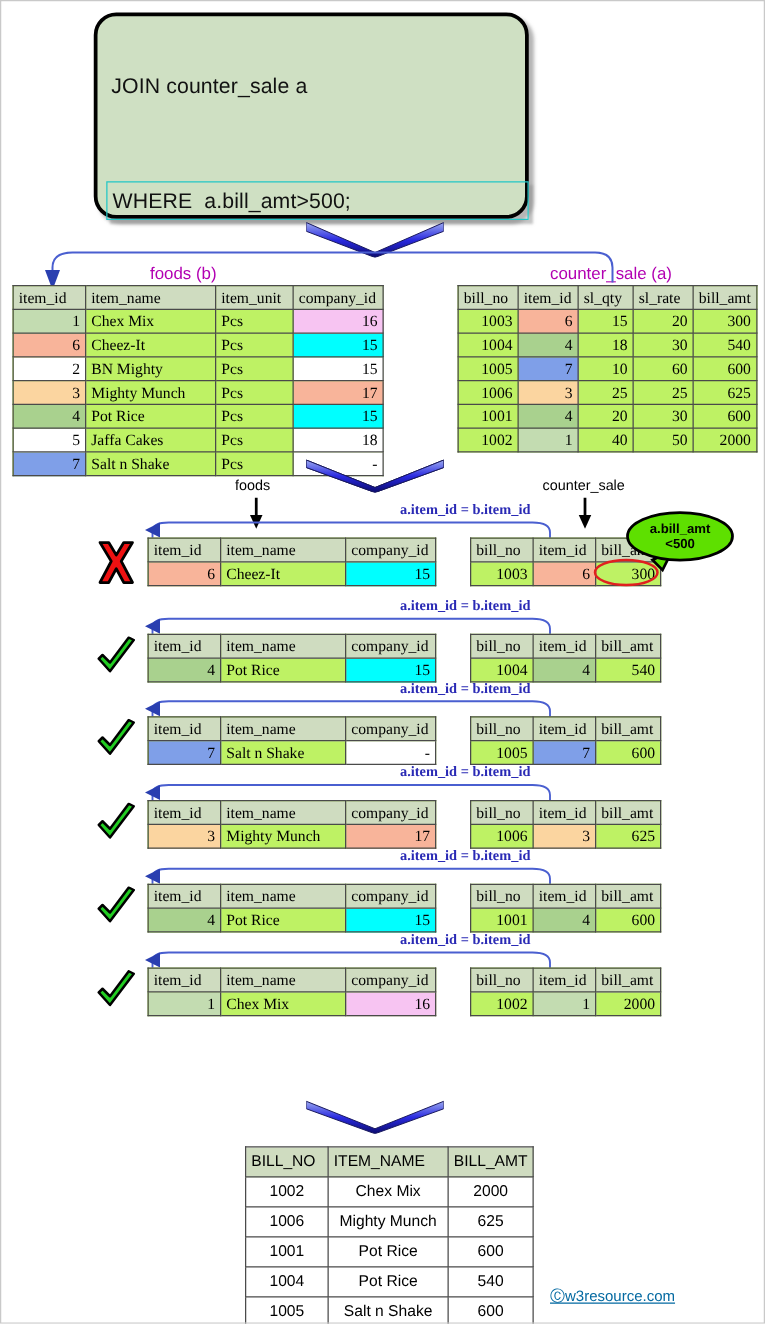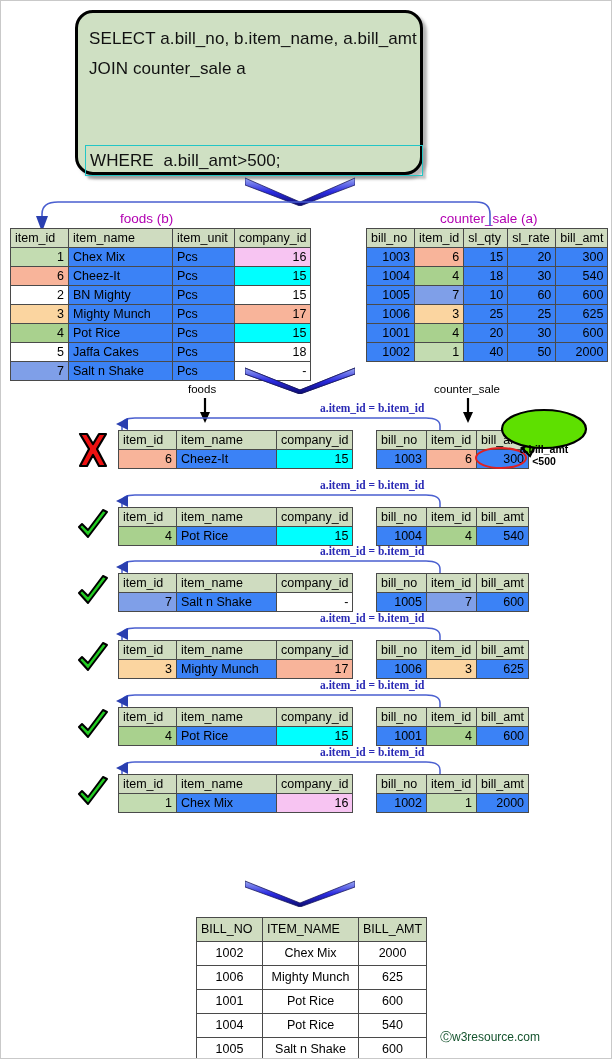--- a/index.html
+++ b/index.html
@@ -43,21 +43,21 @@
 
   
   .caption{
     position:absolute;font-size:13.5px;color:#b200b2;
     font-family:"Liberation Sans", sans-serif;
   }
 
   
   table.dt{
     border-collapse:collapse;position:absolute;
-    font-size:12.5px;background:#3b82f6;
+    font-size:12.5px;background:#bef264;font-family:Liberation Serif, serif;
   }
   table.dt td,table.dt th{
     border:1px solid #4a4a4a;
     padding:0 4px;height:18px;line-height:18px;
     font-weight:normal;box-sizing:border-box;
     white-space:nowrap;
   }
   table.dt th{background:#cfdcc0;text-align:left;}
   table.dt td.num{text-align:right;}
   table.dt td.txt{text-align:left;}
@@ -107,34 +107,33 @@
     font-size:12.5px;background:#fff;
   }
   table.out th,table.out td{
     border:1px solid #4a4a4a;height:23px;line-height:23px;
     padding:0 7px;font-weight:normal;box-sizing:border-box;
     text-align:center;white-space:nowrap;
   }
   table.out th{background:#cfdcc0;text-align:left;padding:0 4px;}
 
   .watermark{
-    position:absolute;left:440px;top:1029px;font-size:12px;color:#14532d;
+    position:absolute;left:440px;top:1029px;font-size:12px;color:#0369a1;text-decoration:underline;
   }
   .frame{
     position:absolute;left:0;top:0;width:612px;height:1059px;
     border:1px solid #c9c9c9;box-sizing:border-box;pointer-events:none;
   }
 </style>
 </head>
 <body>
 
 <div class="stage">
 
   <div class="sqlbox">
-    <div class="sqlline sql-l1">SELECT a.bill_no, b.item_name, a.bill_amt</div>
     <div class="sqlline sql-l2">JOIN counter_sale a</div>
     <div class="sql-where">
       <div class="sqlline a">WHERE  a.bill_amt&gt;500;</div>
     </div>
   </div>
 
   <div class="chev" style="left:245px;top:176px;">
     <svg width="110" height="30" viewBox="0 0 110 30">
       <defs>
           <linearGradient id="gch1" x1="0" y1="0" x2="0" y2="1">
@@ -565,21 +564,21 @@
           </tr>
         </tbody>
       </table>
     </div>
 
   <div class="callout">
     <svg width="96" height="58" viewBox="0 0 96 58" style="position:absolute;left:0;top:0;">
       <path d="M22,40 L38,32 L30,48 Z" fill="#5ee000" stroke="#000" stroke-width="2.2"></path>
       <ellipse cx="44" cy="21" rx="42" ry="19" fill="#5ee000" stroke="#000" stroke-width="2.2"></ellipse>
     </svg>
-    <div class="txt" style="left:2px;top:1px;width:84px;height:40px;margin-top:26px;">
+    <div class="txt" style="left:2px;top:1px;width:84px;height:40px;">
       <div>a.bill_amt</div>
       <div>&lt;500</div>
     </div>
   </div>
 
   <div class="chev" style="left:245px;top:879px;">
     <svg width="110" height="28" viewBox="0 0 110 28">
       <defs>
           <linearGradient id="gch3" x1="0" y1="0" x2="0" y2="1">
         <stop offset="0" stop-color="#9aa8f0"></stop>

